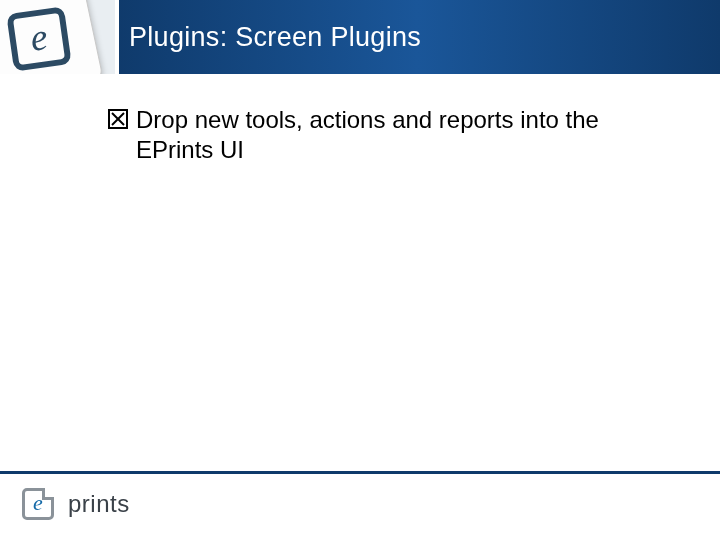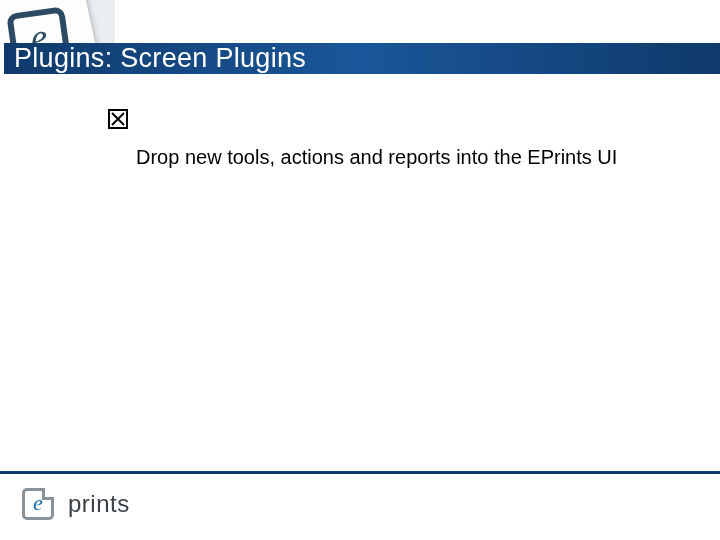--- a/index.html
+++ b/index.html
@@ -13,21 +13,20 @@
   }
 
   
   .header {
     position: absolute;
     top: 0;
     left: 0;
     width: 720px;
     height: 74px;
     display: flex;
-    flex-direction: column;
   }
   .header-logo-area {
     width: 115px;
     height: 74px;
     position: relative;
     overflow: hidden;
     background: #e9eef2;
   }
   .header-logo-tile {
     position: absolute;
@@ -101,24 +100,23 @@
     gap: 8px;
   }
   .bullet-icon {
     flex: 0 0 auto;
     width: 20px;
     height: 20px;
     margin-top: 4px;
   }
   .bullet-icon svg { display: block; }
   .bullet-text {
-    font-size: 20px;
+    font-size: 24px;
     color: #000000;
     line-height: 1.25;
-    margin-top: 40px;
   }
 
   
   .footer-line {
     position: absolute;
     left: 0;
     width: 720px;
     bottom: 66px;
     height: 3px;
     background: #0f3a6b;

